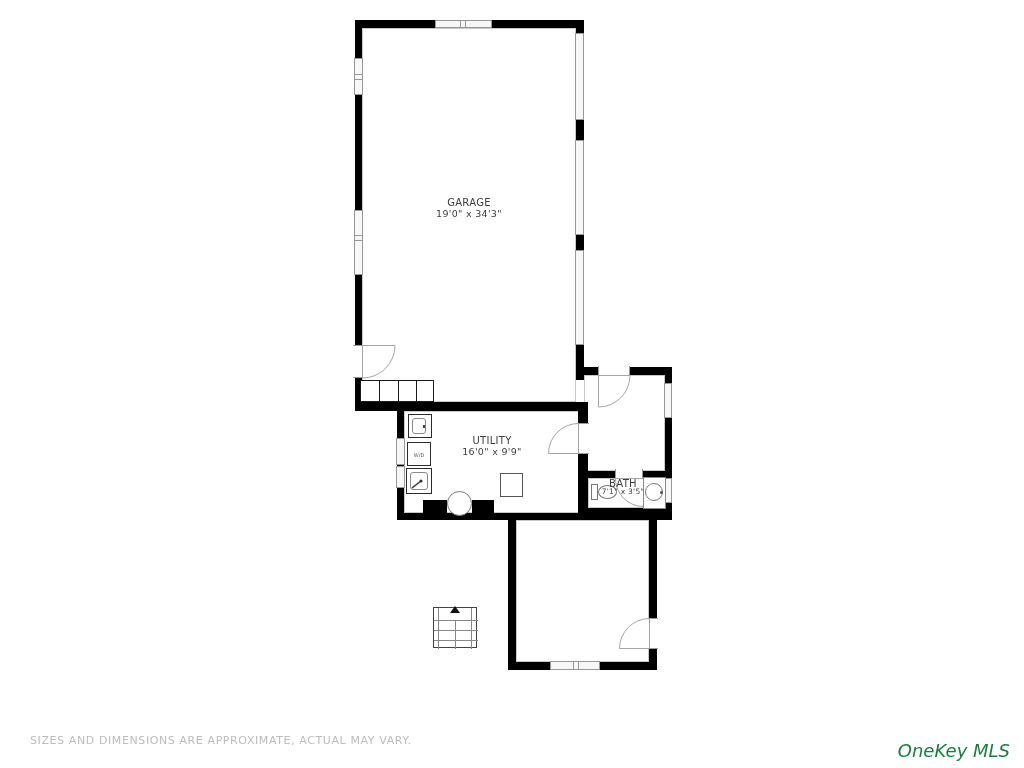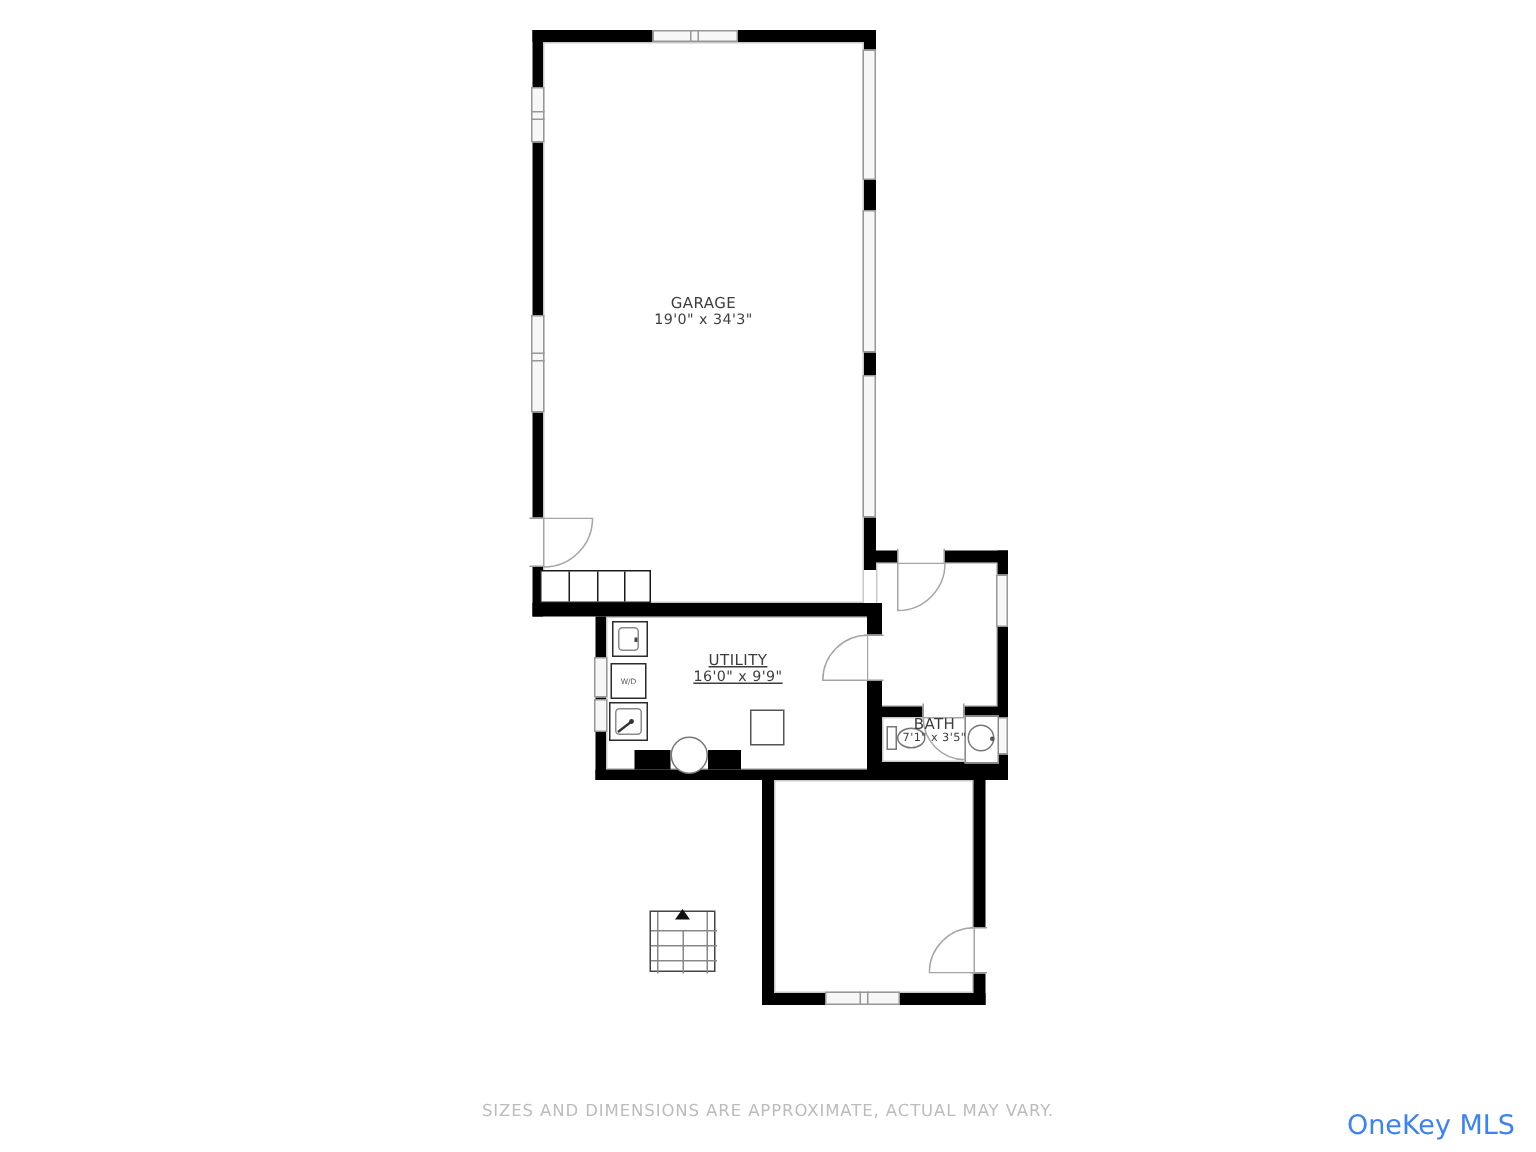--- a/index.html
+++ b/index.html
@@ -15,23 +15,23 @@
   .open-h{background:#fff;border-left:1px solid #9a9a9a;border-right:1px solid #9a9a9a;z-index:3;}
   .fan{z-index:3;}
   .fixture{z-index:4;}
   .label{z-index:5;color:#3d3d3d;text-align:center;letter-spacing:0.3px;}
   .room-name{font-size:10px;line-height:11px;}
   .room-dims{font-size:9.5px;line-height:11px;}
   .cab{background:#fff;border:1px solid #1a1a1a;z-index:4;}
   .cab .div{position:absolute;top:0;bottom:0;width:1px;background:#1a1a1a;}
   .appl{background:#fff;border:1px solid #2b2b2b;z-index:4;}
   .appl-inner{position:absolute;left:3px;top:3px;right:5px;bottom:3px;border:1px solid #8a8a8a;border-radius:3px;}
-  .footer-text{position:absolute;left:0;right:0;top:734px;text-align:center;color:#bcbcbc;
-               font-size:11px;letter-spacing:0.6px;z-index:6;}
-  .watermark{position:absolute;right:14px;top:740px;color:#3b82f6;font-size:18px;z-index:6;}
+  .footer-text{position:absolute;left:0;right:0;top:734px;text-align:left;color:#bcbcbc;
+               font-size:11px;letter-spacing:0.6px;z-index:6;padding-left:30px;}
+  .watermark{position:absolute;right:14px;top:740px;color:#15803d;font-size:18px;z-index:6;font-style:italic;}
 </style>
 </head>
 <body>
 
 <div id="canvas">
 
   <div class="abs hairline" style="left:362px;top:28px;width:214px;height:374px;"></div>
   <div class="abs hairline" style="left:584px;top:375px;width:81px;height:96px;"></div>
   <div class="abs hairline" style="left:404px;top:411px;width:176px;height:102px;"></div>
   <div class="abs hairline" style="left:588px;top:478px;width:77px;height:30px;"></div>
@@ -132,21 +132,21 @@
     <div class="abs" style="left:0;top:22px;width:44px;height:1px;background:#888;"></div>
     <div class="abs" style="left:0;top:32px;width:44px;height:1px;background:#888;"></div>
     <div class="abs" style="left:21px;top:12px;width:1px;height:29px;background:#888;"></div>
     <div class="abs" style="left:16px;top:-2px;width:0;height:0;border-left:5px solid transparent;border-right:5px solid transparent;border-bottom:7px solid #111;"></div>
   </div>
 
   <div class="abs label" style="left:389px;top:197px;width:160px;">
     <div class="room-name">GARAGE</div>
     <div class="room-dims">19'0" x 34'3"</div>
   </div>
-  <div class="abs label" style="left:412px;top:435px;width:160px;text-decoration:underline;">
+  <div class="abs label" style="left:412px;top:435px;width:160px;">
     <div class="room-name">UTILITY</div>
     <div class="room-dims">16'0" x 9'9"</div>
   </div>
   <div class="abs label" style="left:573px;top:480px;width:100px;">
     <div class="room-name" style="font-size:10px;line-height:8px;">BATH</div>
     <div class="room-dims" style="font-size:7.5px;line-height:8px;">7'1" x 3'5"</div>
   </div>
 
   <div class="footer-text">SIZES AND DIMENSIONS ARE APPROXIMATE, ACTUAL MAY VARY.</div>
   <div class="watermark">OneKey MLS</div>

